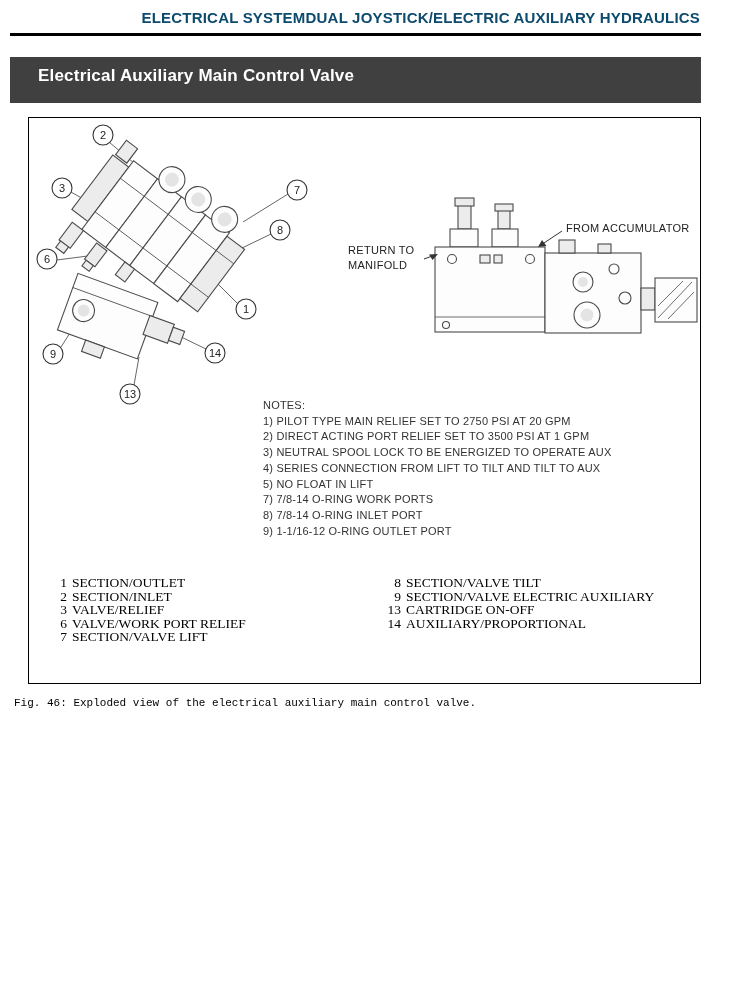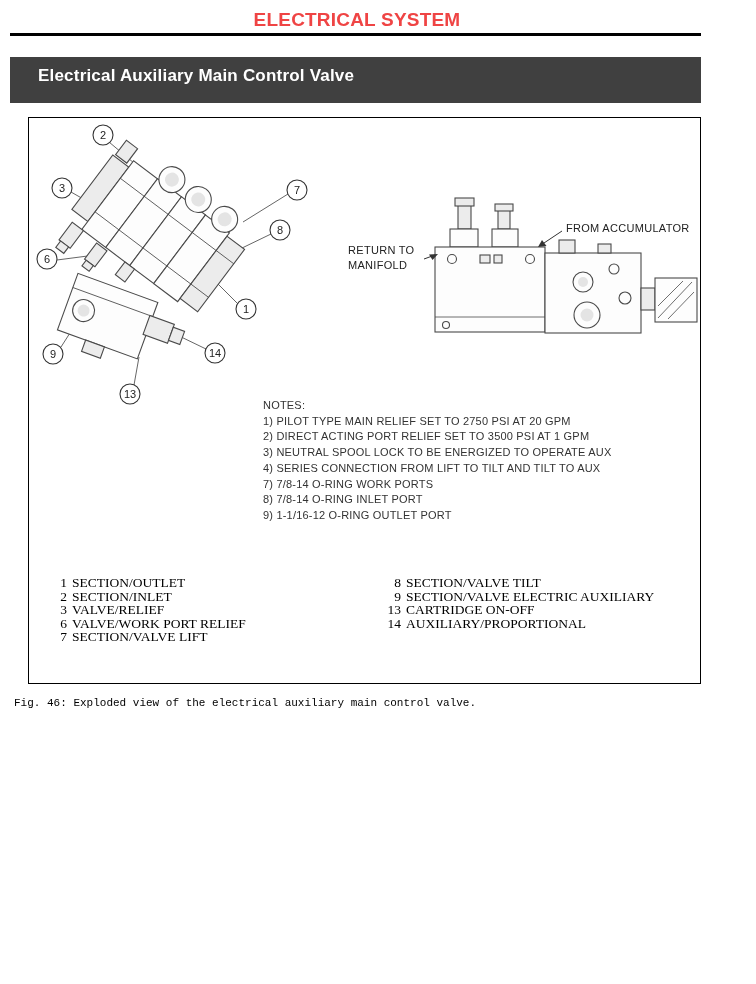--- a/index.html
+++ b/index.html
@@ -6,22 +6,22 @@
   html,body { background:#ffffff; }
   body {
     width:756px; height:984px; position:relative; overflow:hidden;
     font-family:"Liberation Sans", sans-serif; color:#000;
   }
   .page { position:absolute; inset:0; background:#fff; }
 
   
   .page-header {
     position:absolute; left:14px; top:9px; width:686px;
-    display:flex; justify-content:center;
-    font-weight:bold; font-size:19px; letter-spacing:.2px; color:#ef4444;
+    display:flex; justify-content:flex-end;
+    font-weight:bold; font-size:15px; letter-spacing:.2px; color:#0c4a6e;
   }
   .header-rule { position:absolute; left:10px; top:33px; width:691px; height:3px; background:#000; }
 
   
   .section-banner { position:absolute; left:10px; top:57px; width:691px; height:46px; background:#404040; }
   .section-banner .banner-text {
     position:absolute; left:28px; top:9px;
     color:#fff; font-size:17px; font-weight:bold; letter-spacing:.2px;
   }
 
@@ -68,20 +68,21 @@
     font-family:Liberation Mono, monospace; font-size:11px; color:#000;
   }
 </style>
 </head>
 <body>
 
 <div class="page">
 
   <header class="page-header">
     <span>ELECTRICAL SYSTEM</span>
+    <span>DUAL JOYSTICK/ELECTRIC AUXILIARY HYDRAULICS</span>
   </header>
   <div class="header-rule"></div>
 
   <div class="section-banner">
     <span class="banner-text">Electrical Auxiliary Main Control Valve</span>
   </div>
 
   <div class="figure-box">
 
     <div class="exploded-diagram">
@@ -222,20 +223,21 @@
 MANIFOLD</div>
       <div class="diagram-label from-label">FROM ACCUMULATOR</div>
     </div>
 
     <div class="notes">
       <div class="notes-title">NOTES:</div>
       <div class="note-line">1) PILOT TYPE MAIN RELIEF SET TO 2750 PSI AT 20 GPM</div>
       <div class="note-line">2) DIRECT ACTING PORT RELIEF SET TO 3500 PSI AT 1 GPM</div>
       <div class="note-line">3) NEUTRAL SPOOL LOCK TO BE ENERGIZED TO OPERATE AUX</div>
       <div class="note-line">4) SERIES CONNECTION FROM LIFT TO TILT AND TILT TO AUX</div>
+      <div class="note-line">5) NO FLOAT IN LIFT</div>
       <div class="note-line">7) 7/8-14 O-RING WORK PORTS</div>
       <div class="note-line">8) 7/8-14 O-RING INLET PORT</div>
       <div class="note-line">9) 1-1/16-12 O-RING OUTLET PORT</div>
     </div>
 
     <div class="legend">
       <div class="legend-col-left">
         <div class="legend-row">
           <span class="legend-num">1</span>
           <span class="legend-label">SECTION/OUTLET</span>

